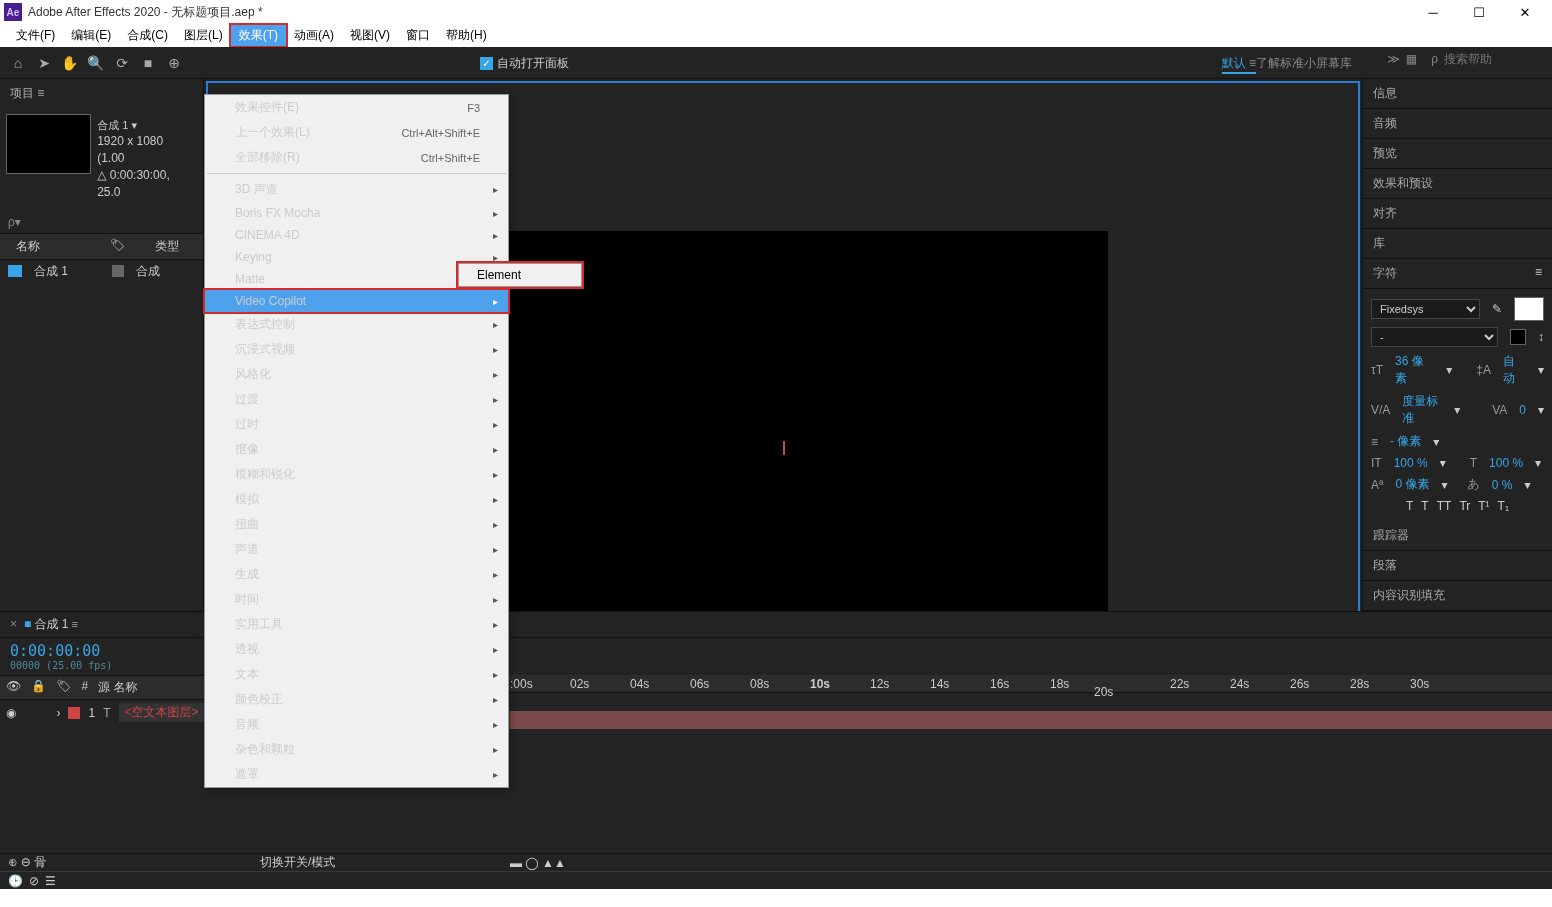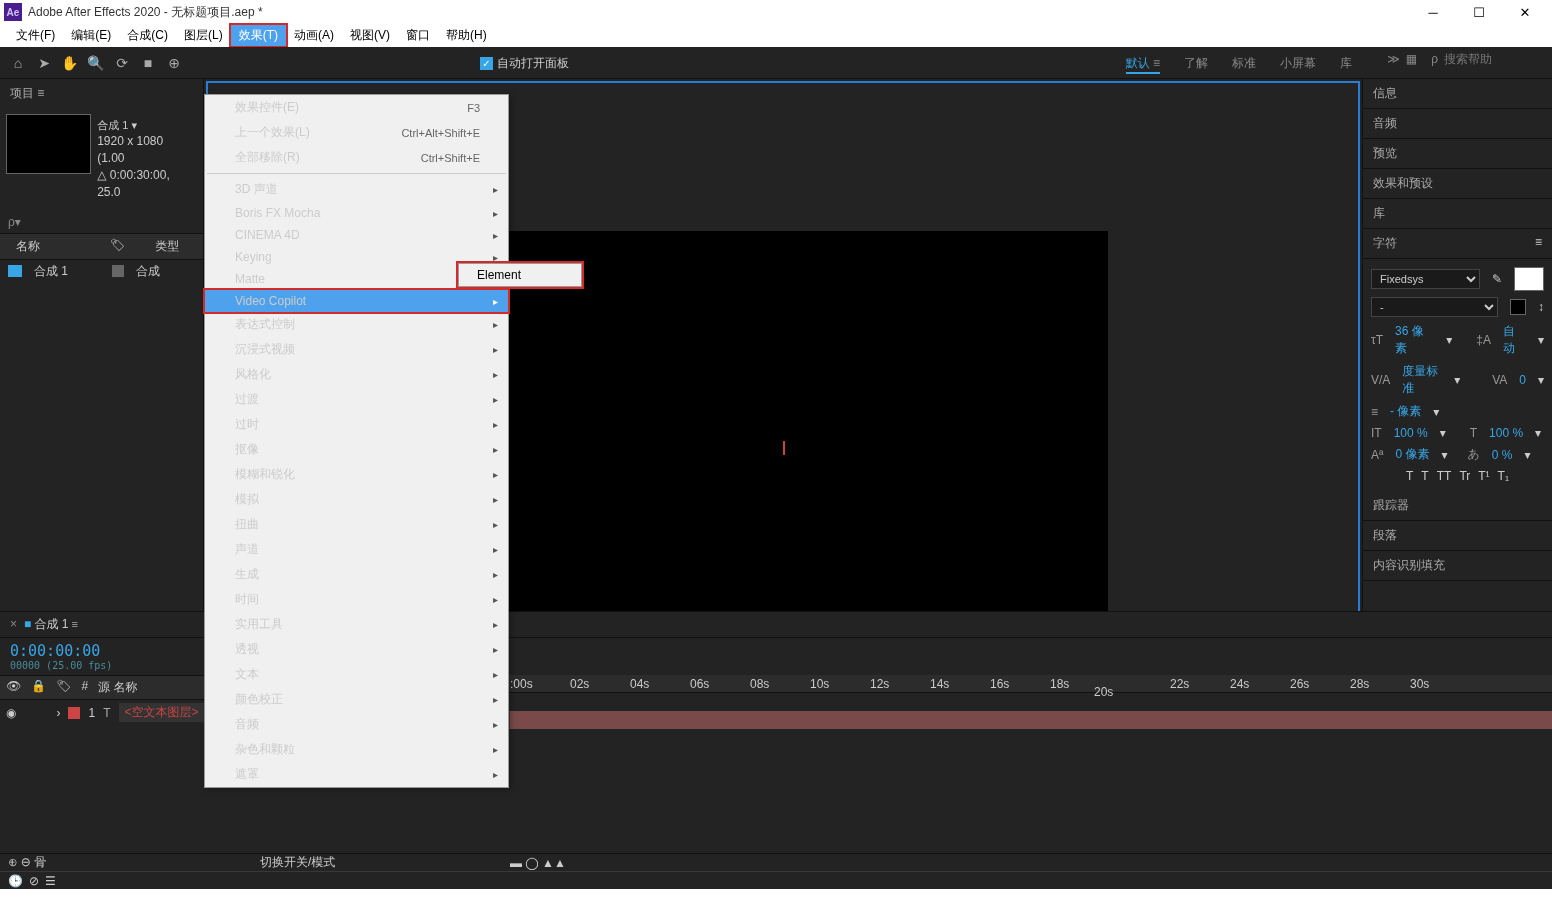--- a/index.html
+++ b/index.html
@@ -8,21 +8,21 @@
 .titlebar .ae-icon{width:18px;height:18px;background:#4b1e8f;margin-right:6px;display:inline-flex;align-items:center;justify-content:center;color:#cfc0ff;font-weight:bold;font-size:10px}
 .titlebar .title{font-size:12px;color:#333}
 .win-controls{margin-left:auto;display:flex}
 .win-btn{width:46px;height:24px;display:flex;align-items:center;justify-content:center;color:#000;font-size:13px}
 .menubar{height:23px;background:#fff;display:flex;align-items:center;padding:0 8px}
 .menu-item{padding:2px 8px;color:#000;font-size:12px}
 .menu-item.active{background:#4da1ed;color:#fff;outline:2px solid #d52a2a}
 .app-body{background:#232323;height:842px;position:relative}
 .toolbar{height:32px;background:#232323;border-bottom:1px solid #111;display:flex;align-items:center;padding:0 8px;gap:6px}
 .tool-icon{width:20px;height:20px;display:flex;align-items:center;justify-content:center;color:#aaa;font-size:14px}
-.workspace-tabs{position:absolute;right:200px;top:0;display:flex;gap:24px;padding:8px 0}
+.workspace-tabs{position:absolute;right:200px;top:0;display:flex;padding:8px 0}
 .workspace-tabs span{color:#888;font-size:12px}
 .workspace-tabs .active{color:#37a5e6;border-bottom:2px solid #37a5e6}
 .search-help{position:absolute;right:8px;top:5px;display:flex;align-items:center;gap:6px}
 .search-help input{background:#232323;border:none;color:#888;font-size:12px;outline:none;width:100px}
 .checkbox-auto{position:absolute;left:480px;top:8px;display:flex;align-items:center;gap:4px;color:#aaa;font-size:12px}
 .checkbox-auto .chk{width:13px;height:13px;background:#37a5e6;display:flex;align-items:center;justify-content:center;color:#fff;font-size:10px}
 
 .main-area{position:absolute;top:32px;left:0;right:0;bottom:0;display:flex}
 .left-panel{width:204px;background:#232323;border-right:1px solid #111;display:flex;flex-direction:column}
 .panel-tab{padding:6px 10px;color:#aaa;background:#232323;font-size:12px}
@@ -193,20 +193,21 @@
         <span>⚙</span>
         <span>+0.0</span>
       </div>
     </div>
 
     <div class="right-panel" id="right-panel">
     <div class="panel-section">信息</div>
         <div class="panel-section">音频</div>
         <div class="panel-section">预览</div>
         <div class="panel-section">效果和预设</div>
+        <div class="panel-section">对齐</div>
         <div class="panel-section">库</div>
         <div class="panel-section">字符<span style="float:right">≡</span></div>
         <div class="char-panel">
 <div class="char-row">
             <select class="char-input" style="flex:1"><option>Fixedsys</option></select>
             <span>✎</span>
             <div class="color-swatch"></div>
           </div>
 <div class="char-row">
             <select class="char-input" style="flex:1"><option>-</option></select>
@@ -307,21 +308,21 @@
           <span style="color:#888">⌄</span>
         </div>
       </div>
       <div class="tl-ruler-area">
         <div class="tl-ruler" id="ruler">
             <span style="left: 10px;">:00s</span>
             <span style="left: 70px;">02s</span>
             <span style="left: 130px;">04s</span>
             <span style="left: 190px;">06s</span>
             <span style="left: 250px;">08s</span>
-            <span style="left: 310px;">10s</span>
+            <span style="left: 310px; font-weight: bold;">10s</span>
             <span style="left: 370px;">12s</span>
             <span style="left: 430px;">14s</span>
             <span style="left: 490px;">16s</span>
             <span style="left: 550px;">18s</span>
             <span style="left: 594px; margin-top: 16px;">20s</span>
             <span style="left: 670px;">22s</span>
             <span style="left: 730px;">24s</span>
             <span style="left: 790px;">26s</span>
             <span style="left: 850px;">28s</span>
             <span style="left: 910px;">30s</span>

